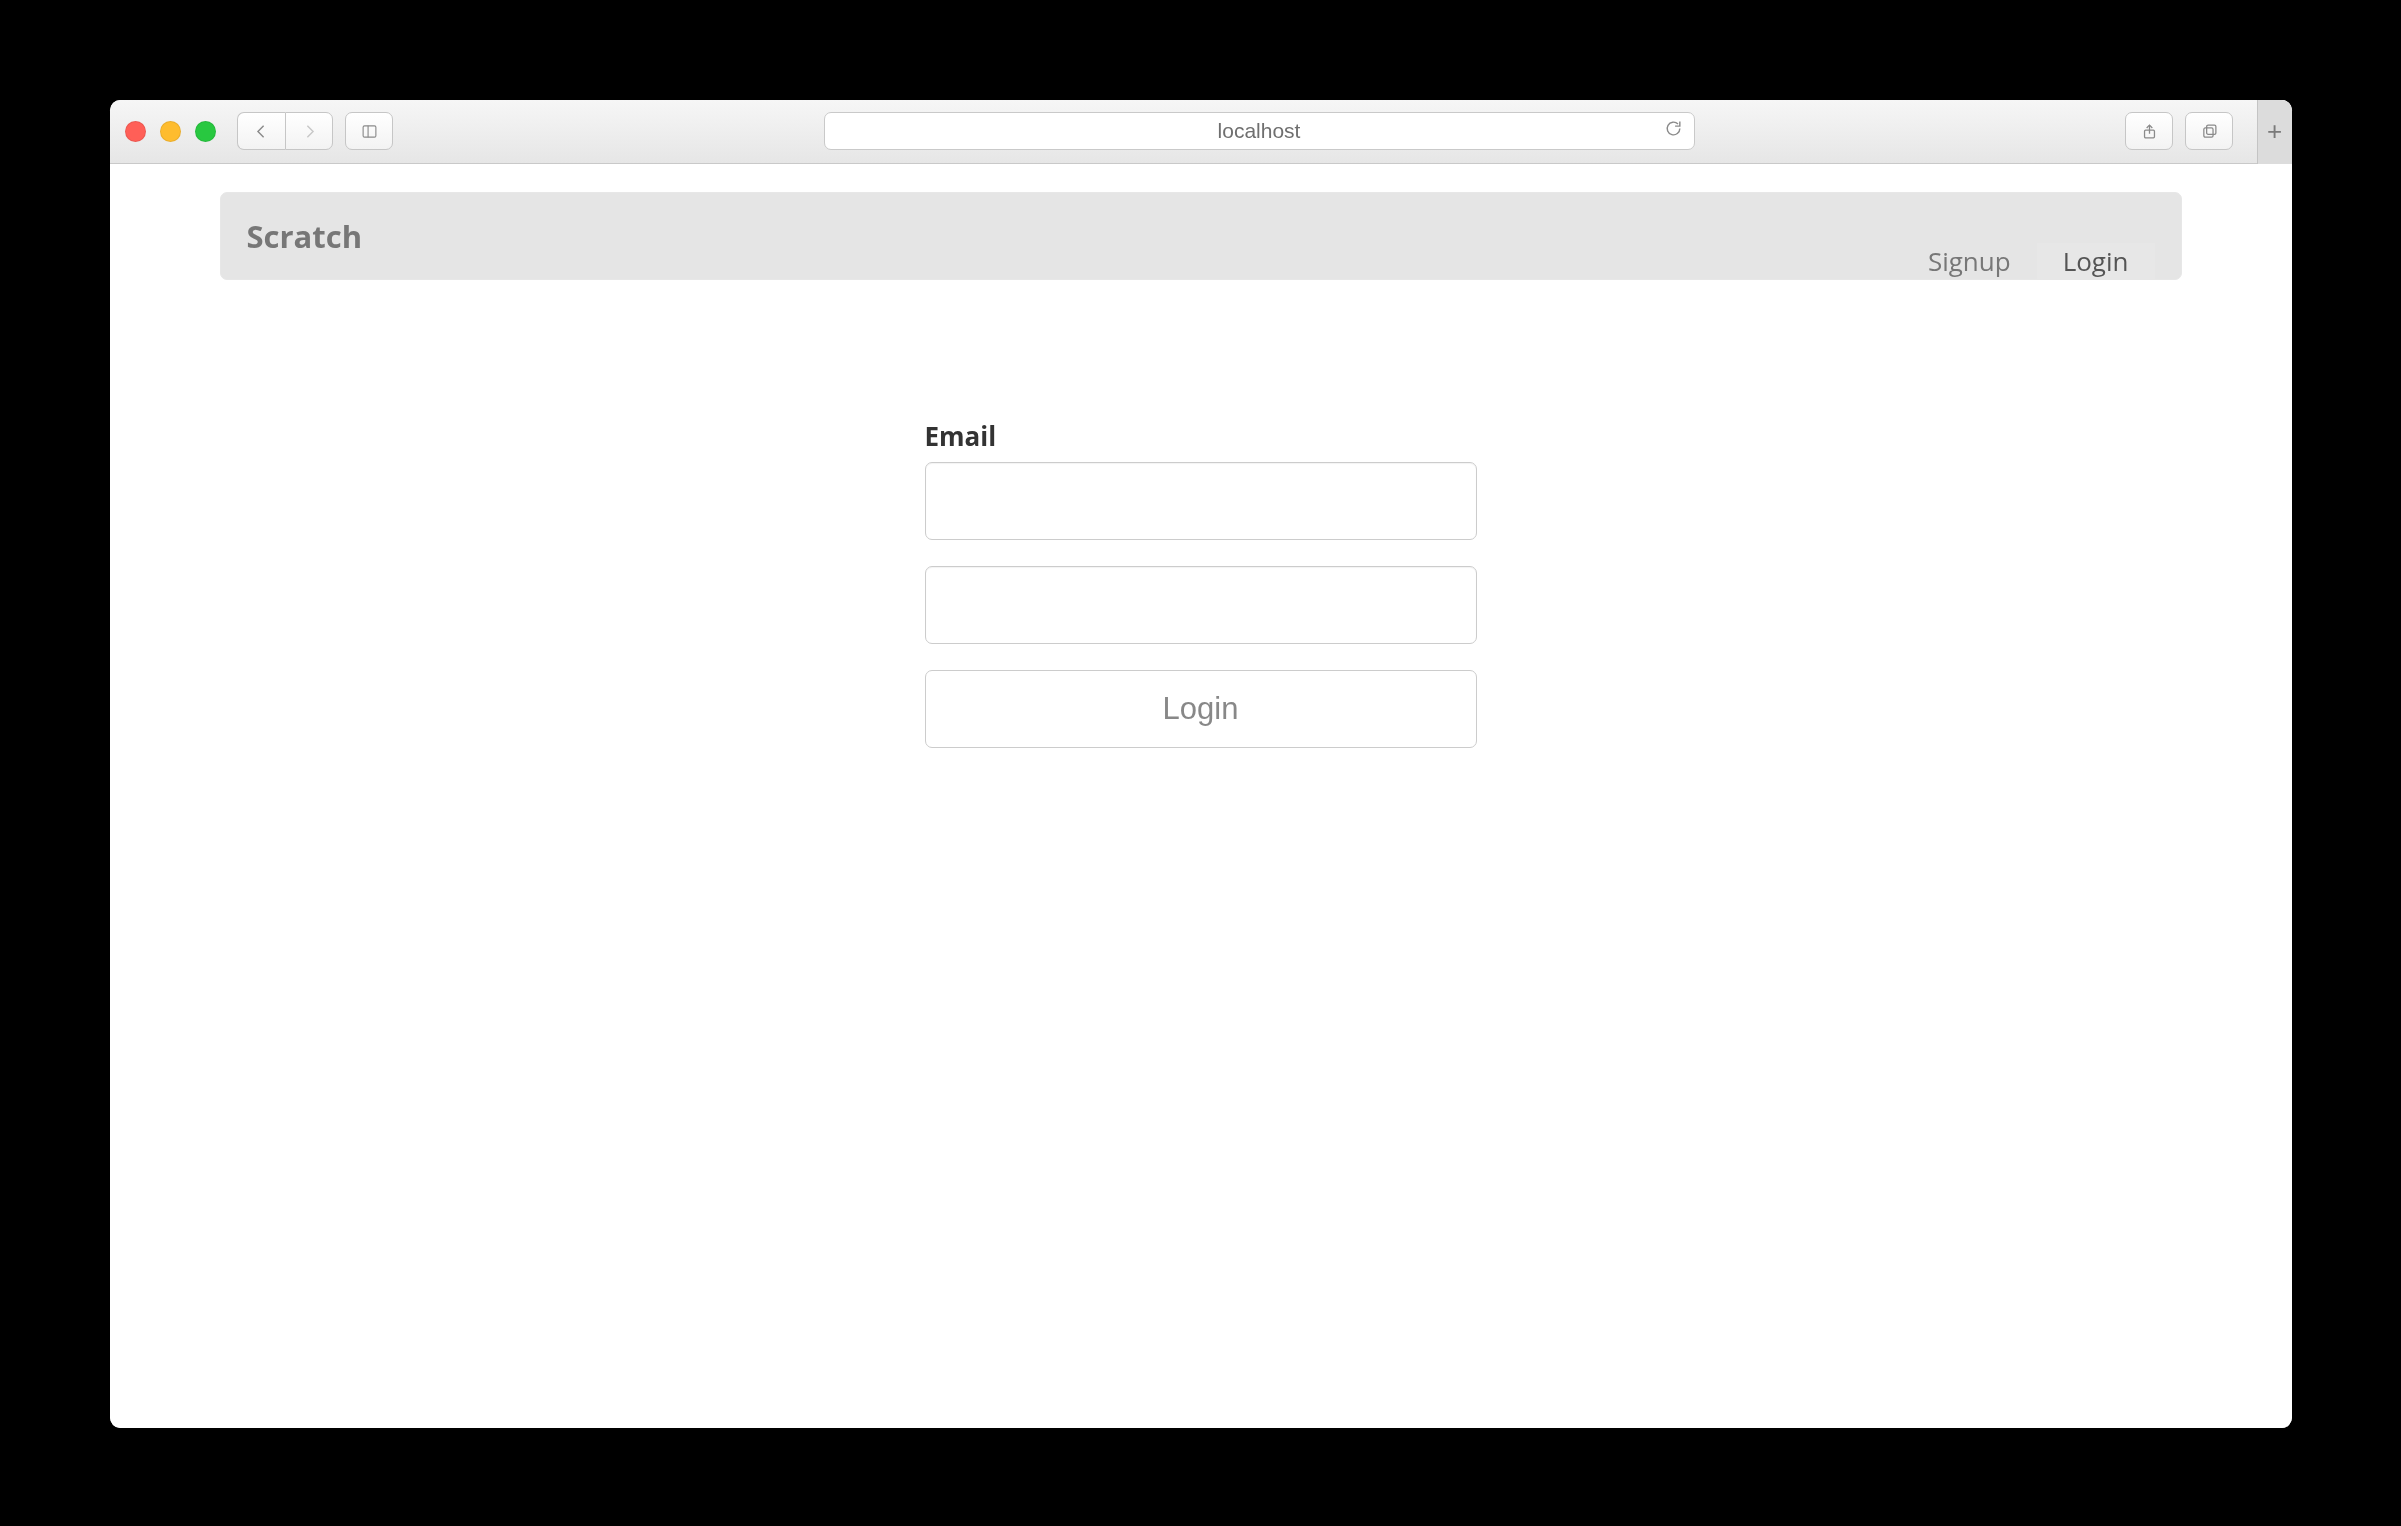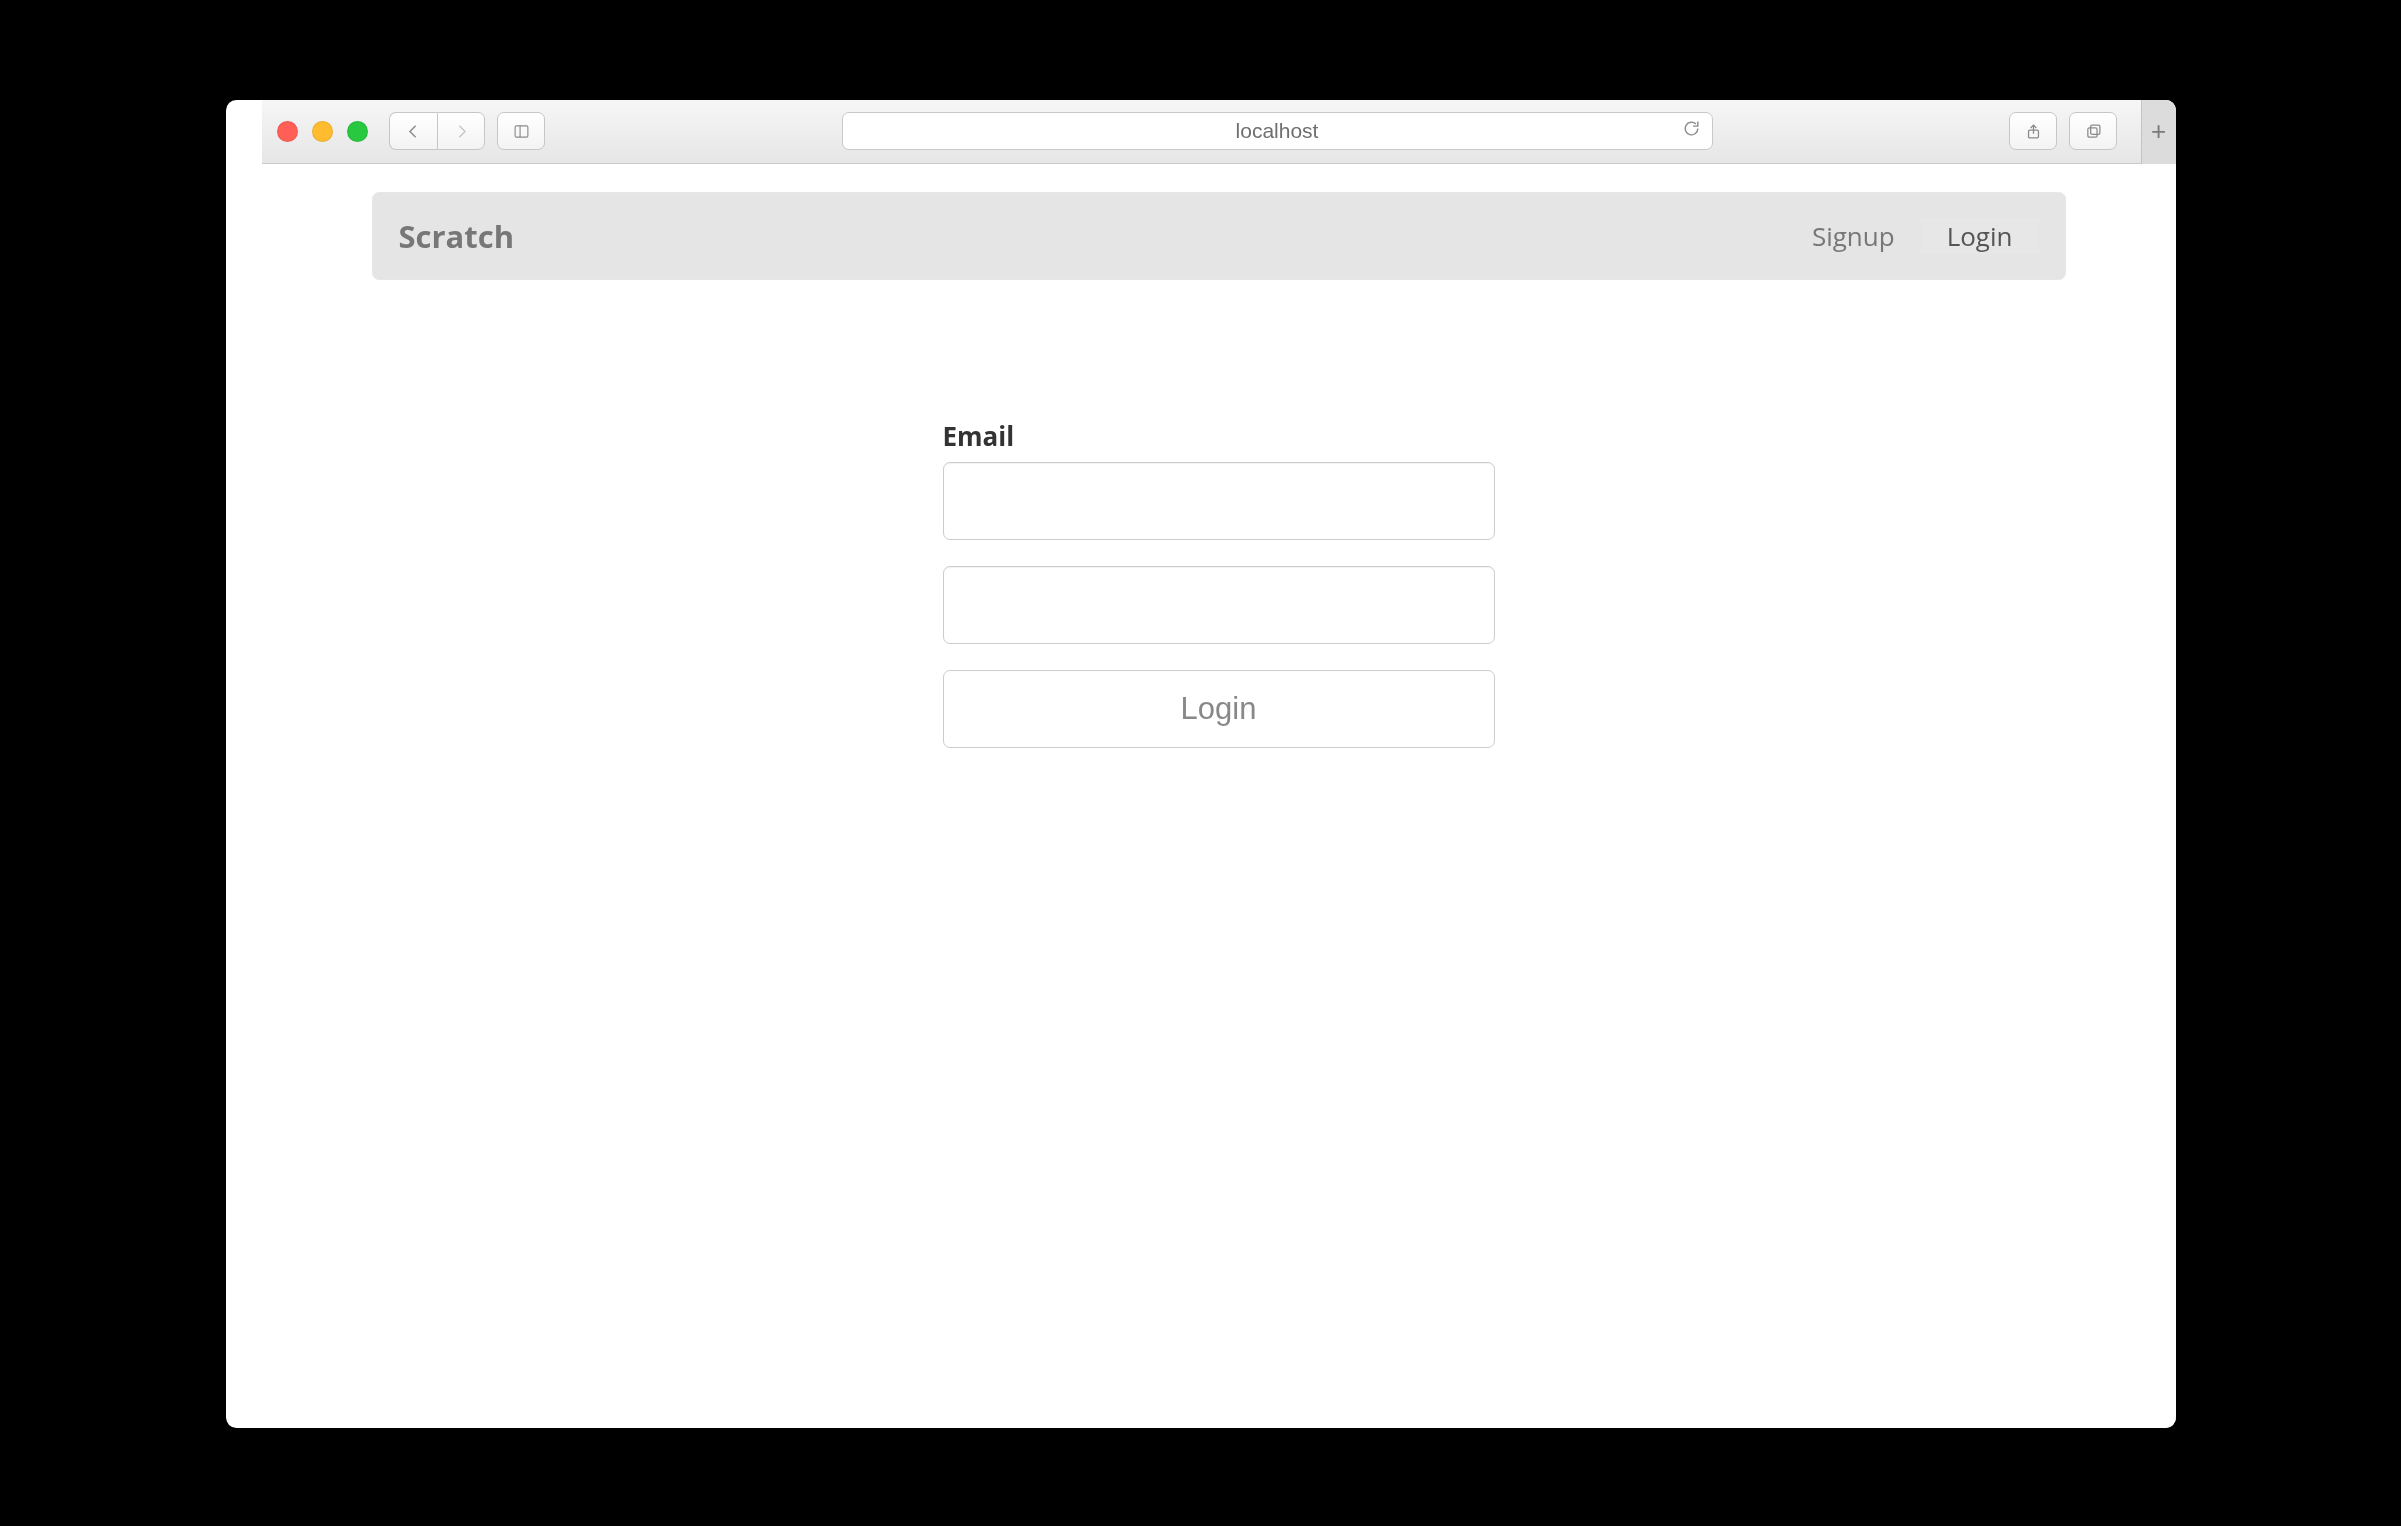--- a/index.html
+++ b/index.html
@@ -10,28 +10,27 @@
     body {
       font-family: "Open Sans", -apple-system, BlinkMacSystemFont, "Helvetica Neue", Helvetica, Arial, sans-serif;
       background: #000;
       width: 2401px;
       height: 1527px;
       display: flex;
       align-items: center;
       justify-content: center;
     }
     .mac-window {
-      width: 1950px;
+      width: 2182px;
       height: 1328px;
       background: #fff;
       border-radius: 10.4px;
       overflow: hidden;
       box-shadow: 0 35px 104px rgba(0,0,0,0.6);
       position: relative;
-      padding-left: 36px;
     }
     
     .titlebar {
       height: 64px;
       background: linear-gradient(to bottom, #f6f6f6 0%, #e6e6e6 100%);
       border-bottom: 0.9px solid #c9c9c9;
       display: flex;
       align-items: center;
       padding: 0 15.5px;
       position: relative;
@@ -131,21 +130,21 @@
       justify-content: space-between;
       padding: 0 26px 0 26px;
     }
     .brand {
       font-size: 31px;
       font-weight: 700;
       color: #777;
     }
     .nav-links {
       display: flex;
-      align-items: center;
+      align-items: flex-end;
       height: 100%;
     }
     .nav-link {
       display: flex;
       align-items: center;
       padding: 0 26px;
       font-size: 26px;
       color: #777;
       text-decoration: none;
     }

